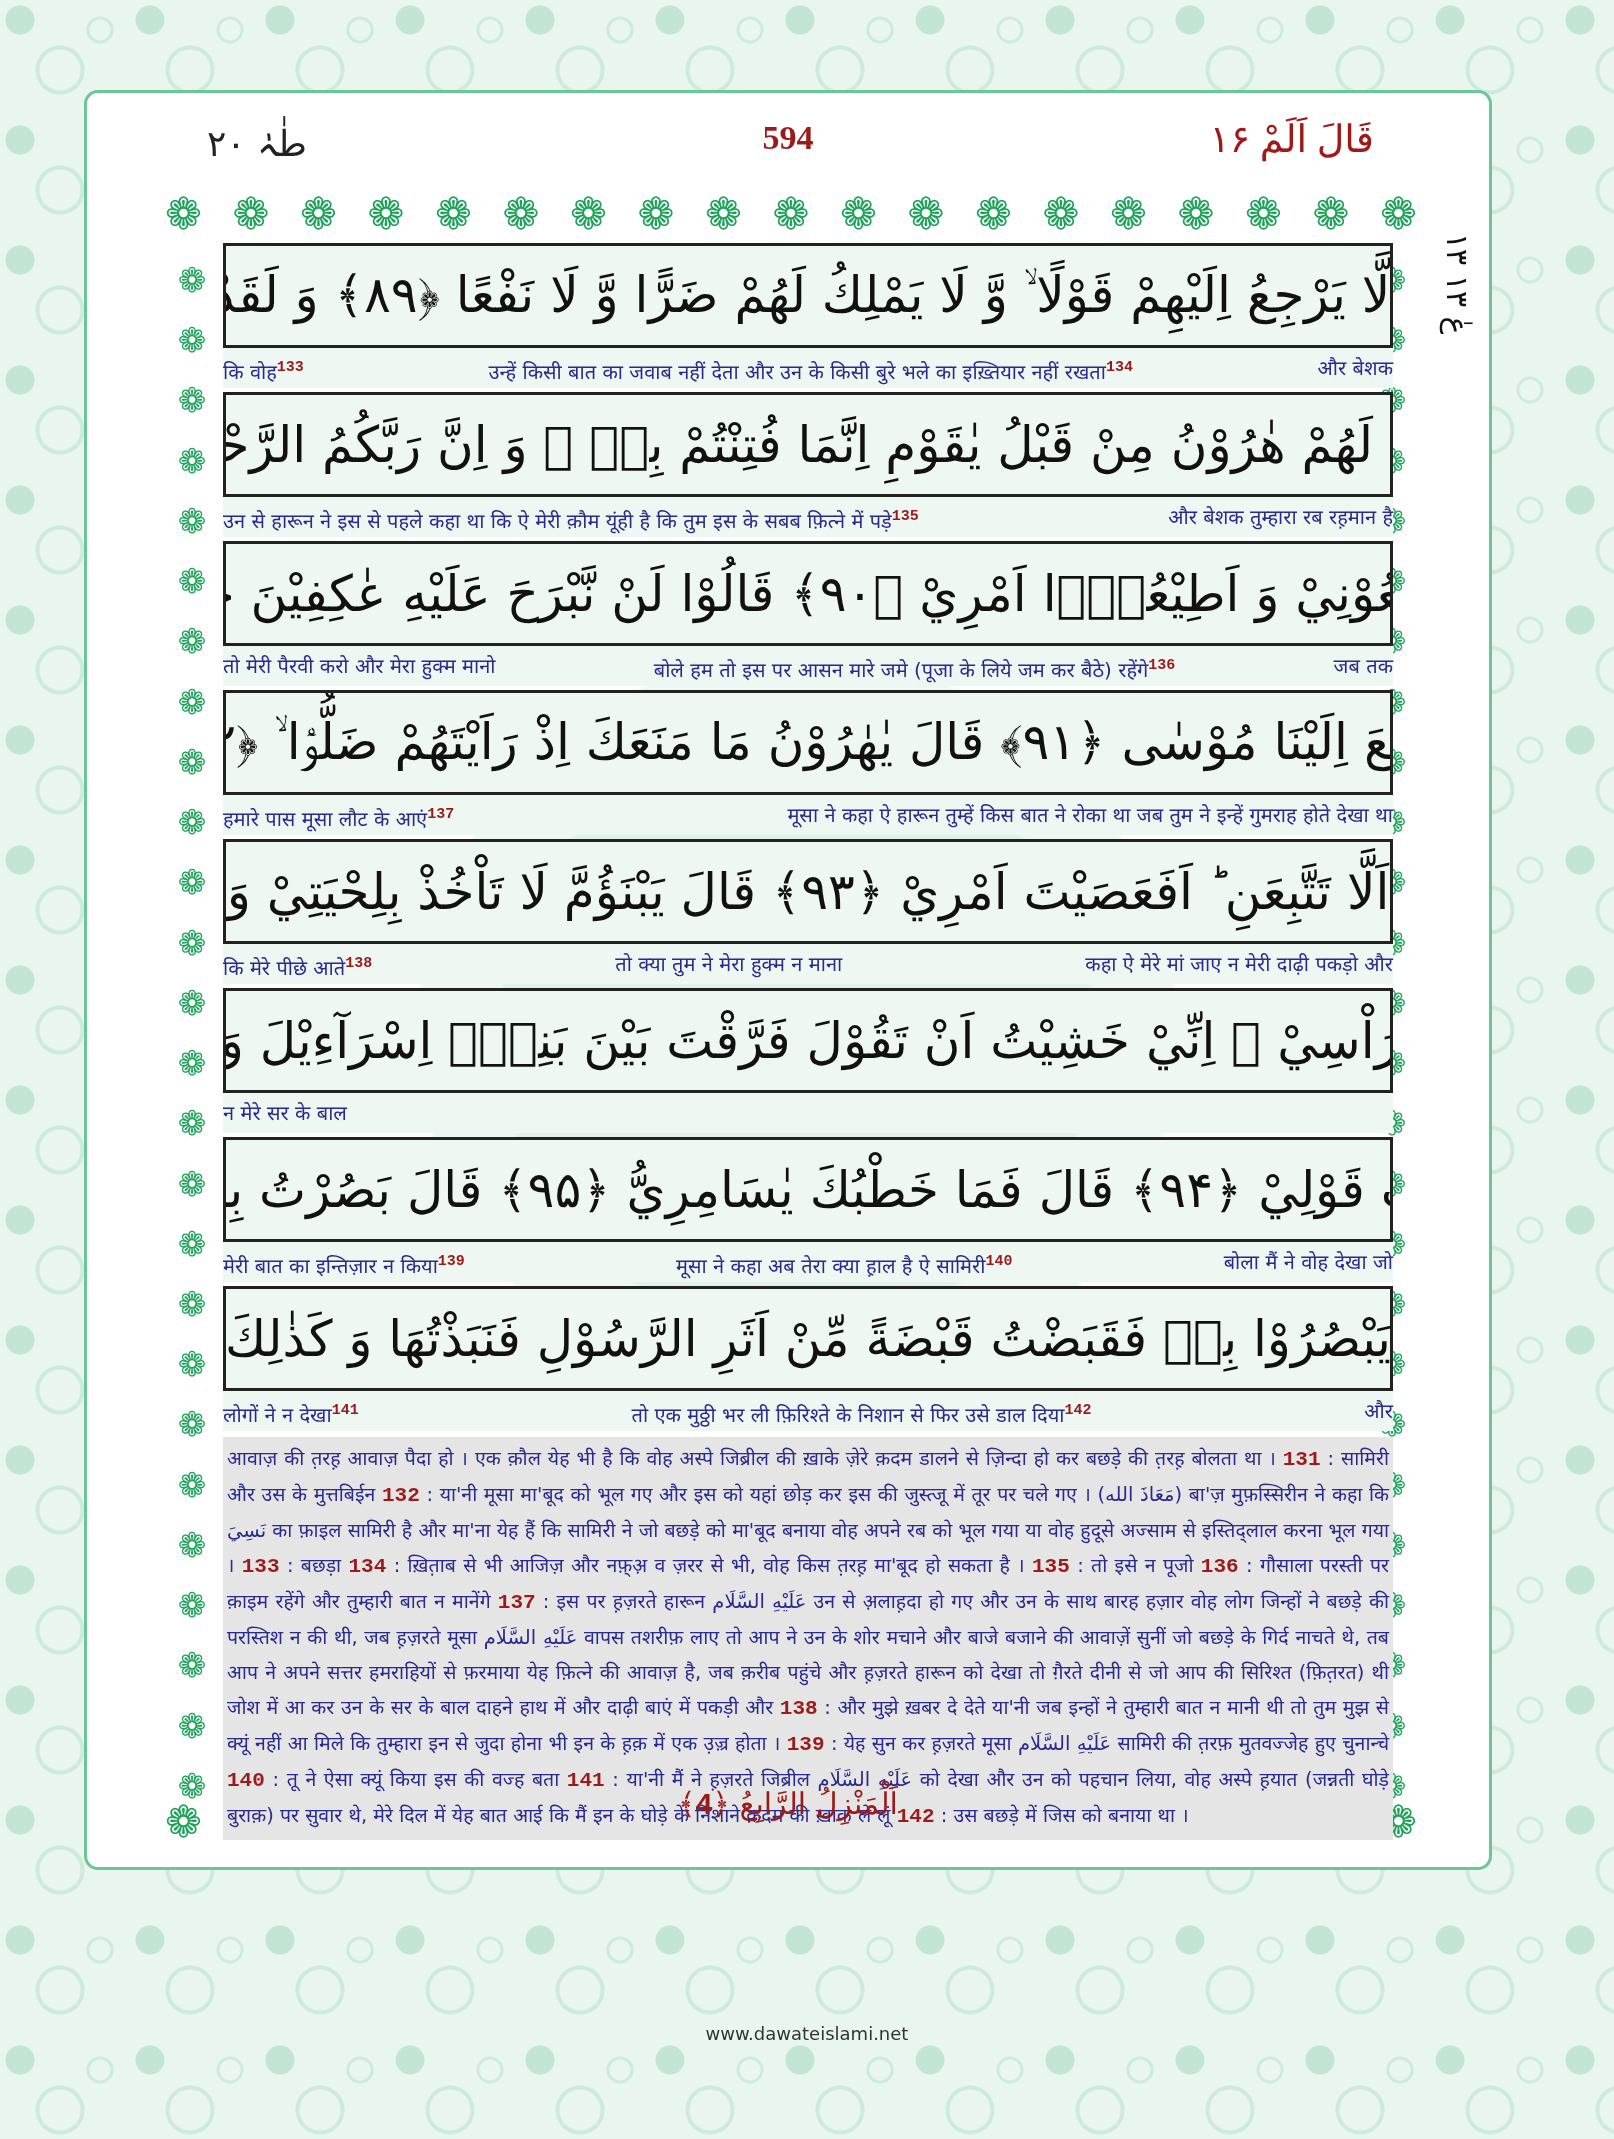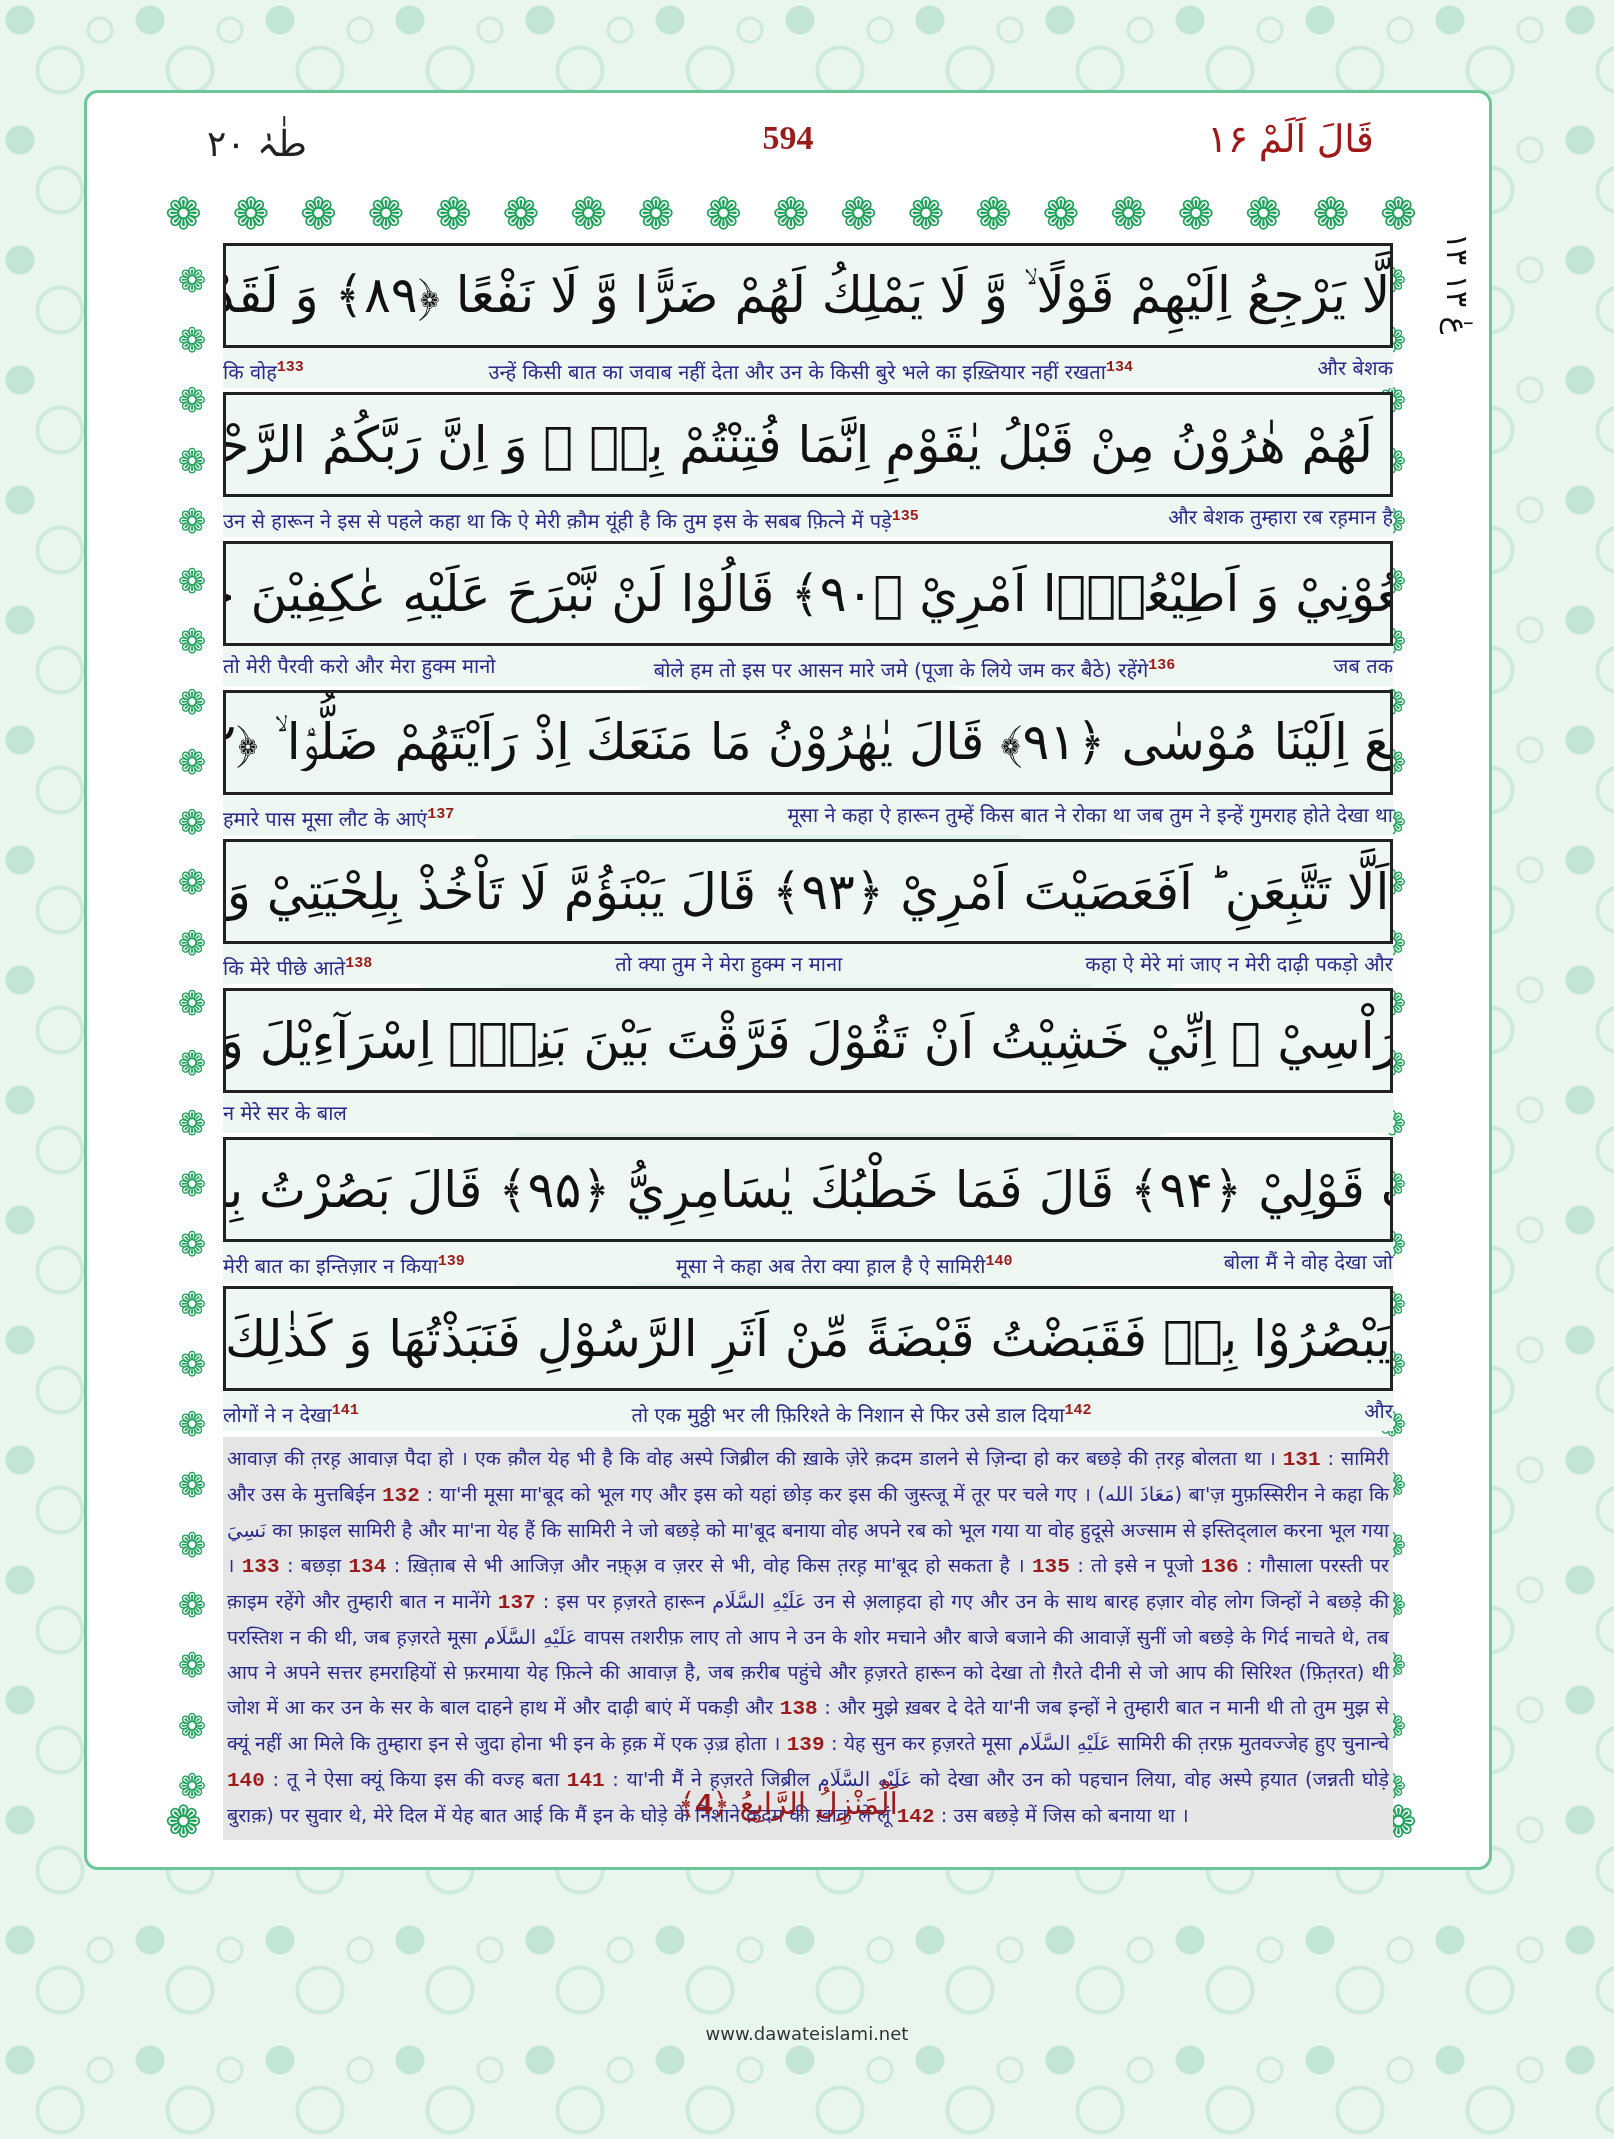--- a/index.html
+++ b/index.html
@@ -18,21 +18,21 @@
     background: #ffffff; border: 3px solid #6cc69a; border-radius: 14px; box-sizing: border-box;
   }
   .watermark {
     position: absolute; left: 330px; top: 560px; width: 760px; height: 760px; border-radius: 50%;
     background: radial-gradient(circle, rgba(80,190,140,0.18) 0 55%, rgba(80,190,140,0.10) 56% 70%, transparent 71%);
     pointer-events: none;
   }
   .header { position: absolute; left: 0; right: 0; top: 20px; height: 60px; }
   .hdr-left { position: absolute; left: 120px; top: 10px; font-family: "DejaVu Serif", serif; font-size: 36px; color: #222; }
   .hdr-center { position: absolute; left: 0; right: 0; top: 6px; text-align: center; font-family: "Liberation Serif", serif; font-weight: bold; font-size: 34px; color: #9b1b1b; }
-  .hdr-right { position: absolute; right: 115px; top: 4px; font-family: Liberation Sans, sans-serif; font-size: 38px; color: #a11818; direction: rtl; }
+  .hdr-right { position: absolute; right: 115px; top: 4px; font-family: Liberation Serif, serif; font-size: 38px; color: #a11818; direction: rtl; }
 
   .border-row { position: absolute; left: 78px; width: 1252px; height: 58px; display: flex; justify-content: space-between; align-items: center; }
   .border-col { position: absolute; top: 170px; width: 50px; height: 1540px; display: flex; flex-direction: column; justify-content: space-between; align-items: center; }
   .orn { color: #1fa35a; font-size: 44px; line-height: 1; }
   .orn-s { color: #1fa35a; font-size: 34px; line-height: 1; }
 
   .ruku { position: absolute; right: 14px; top: 140px; font-family: "DejaVu Serif", serif; font-size: 30px; color: #111; writing-mode: vertical-rl; }
 
   .content { position: absolute; left: 136px; top: 150px; width: 1170px; }
   .ayah-box {

